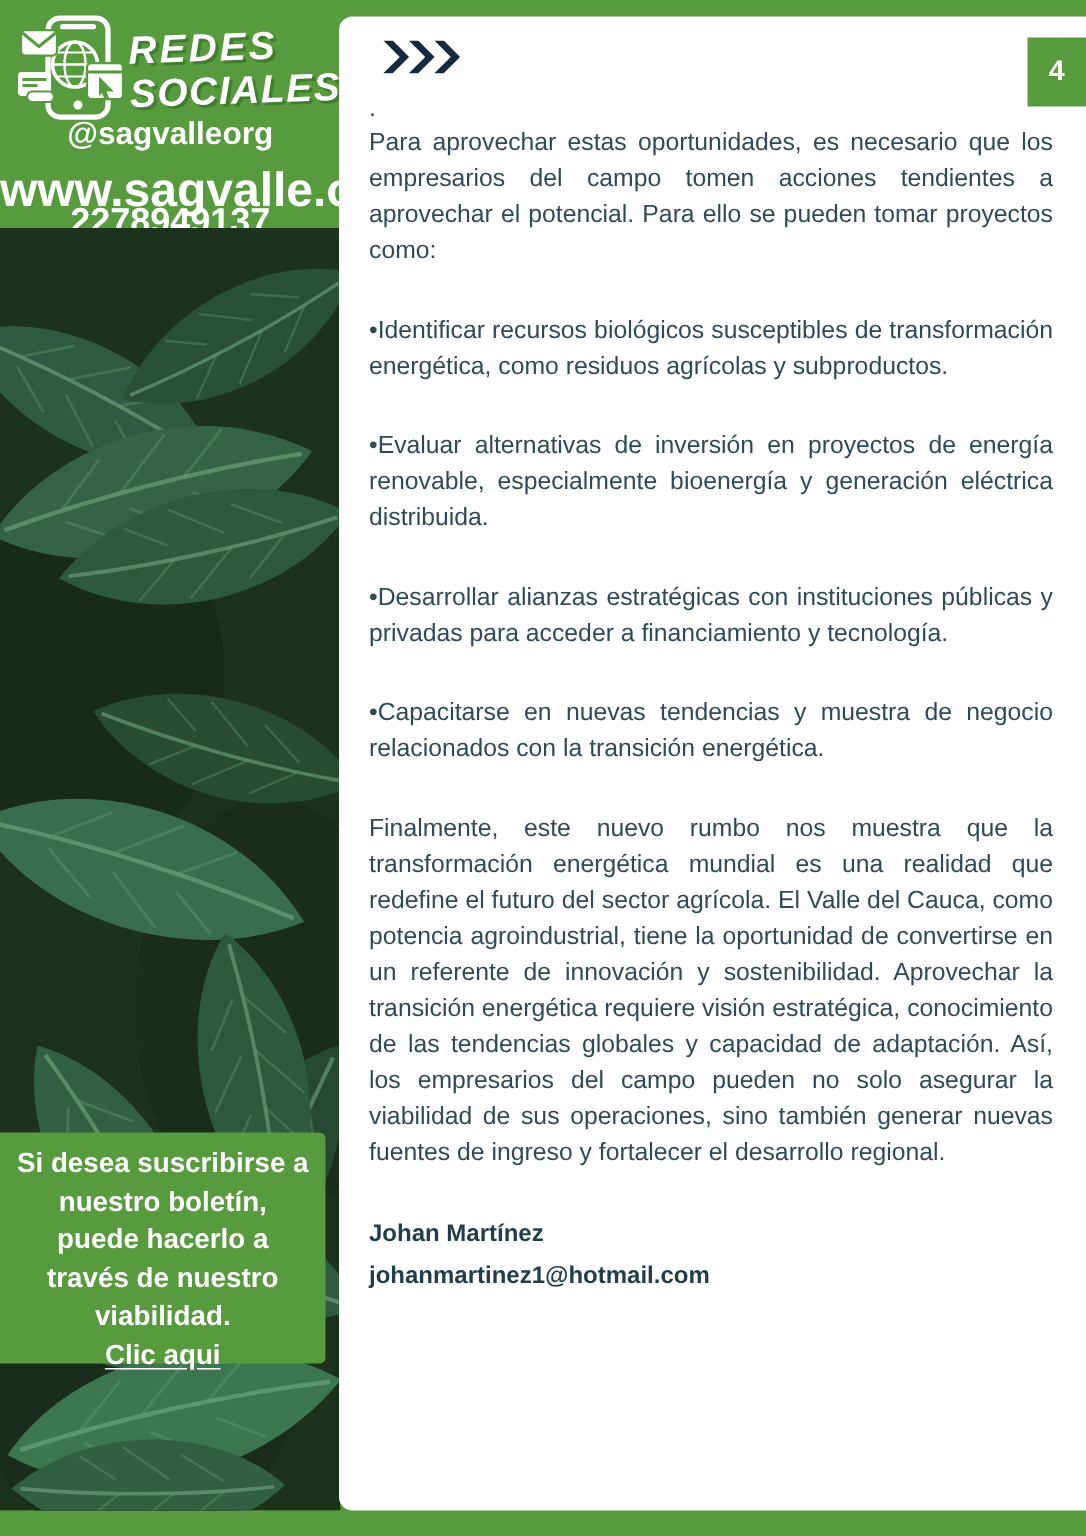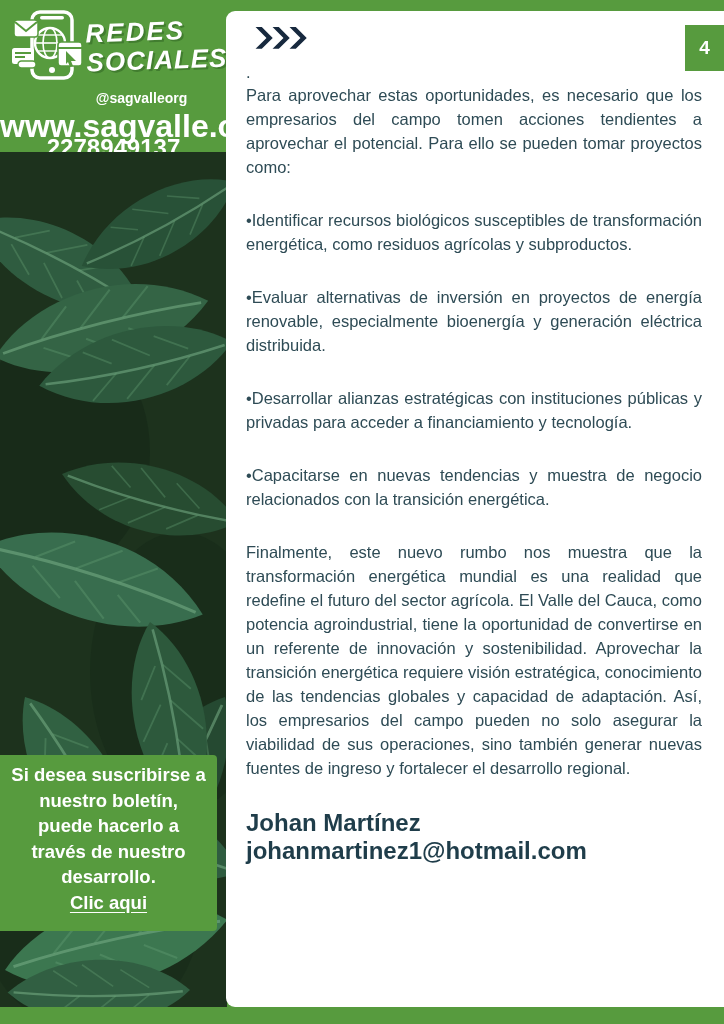--- a/index.html
+++ b/index.html
@@ -42,35 +42,35 @@
   }
   .logo-line1 { display:block; font-size: 26px; letter-spacing: 2px; }
   .logo-line2 { display:block; font-size: 26px; letter-spacing: 1px; margin-top: 3px; }
   .sb-contact {
     position: absolute;
     left: 0; width: 100%;
     text-align: center;
     color: #ffffff;
     font-weight: 700;
   }
-  .handle  { top: 90px;  font-size: 14px; margin-left: 28px; }
+  .handle  { top: 78px;  font-size: 21px; }
   .website { top: 108px; font-size: 32px; }
   .phone   { top: 134px; font-size: 24px; }
 
   .leaf-photo {
     position: absolute;
     left: 0; top: 152px;
     width: 227px; height: 855px;
   }
   .leaf-photo svg { display: block; }
 
   .subscribe-box {
     position: absolute;
     left: 0; top: 603px;          
-    width: 217px; height: 176px;
+    width: 217px; height: 154px;
     background: #579B3E;
     border-radius: 0 4px 4px 0;
     color: #ffffff;
     font-weight: 700;
     font-size: 18.5px;
     line-height: 25.5px;
     text-align: center;
     padding-top: 7px;
   }
   .subscribe-link {
@@ -113,21 +113,21 @@
     color: #2E4B55;
     font-size: 16.5px;
     line-height: 24px;
     text-align: justify;
   }
   .content p { margin-bottom: 29px; }
   p.leading-dot { margin-bottom: 2px; line-height: 18px; text-align: left; }
   .signature {
     margin-top: 8px;
     font-weight: 700;
-    font-size: 24px;
+    font-size: 16px;
     line-height: 28px;
     color: #1F3D4A;
     text-align: left;
   }
 </style>
 </head>
 <body>
 
 <div class="sidebar">
   <div class="sidebar-header">
@@ -193,21 +193,21 @@
       <use href="#leafg" transform="translate(5 818) rotate(-12) scale(1.5)" fill="#387253"></use>
       <use href="#leafg" transform="translate(190 838) rotate(180) scale(1.2)" fill="#2c5742"></use>
       <rect width="227" height="855" fill="#579B3E" opacity="0.12"></rect>
     </svg>
 
     <div class="subscribe-box">
       <div>Si desea suscribirse a</div>
       <div>nuestro boletín,</div>
       <div>puede hacerlo a</div>
       <div>través de nuestro</div>
-      <div>desarrollo.</div>
+      <div>viabilidad.</div>
       <span class="subscribe-link">Clic aqui</span>
     </div>
   </div>
 </div>
 
 <div class="main-panel">
 
   <svg class="arrows" viewBox="0 0 56 28">
     <path d="M2 0 L16 14 L2 28 L10 28 L24 14 L10 0 Z" fill="#17293E" transform="translate(0 0) scale(0.78)"></path>
     <path d="M2 0 L16 14 L2 28 L10 28 L24 14 L10 0 Z" fill="#17293E" transform="translate(17 0) scale(0.78)"></path>

